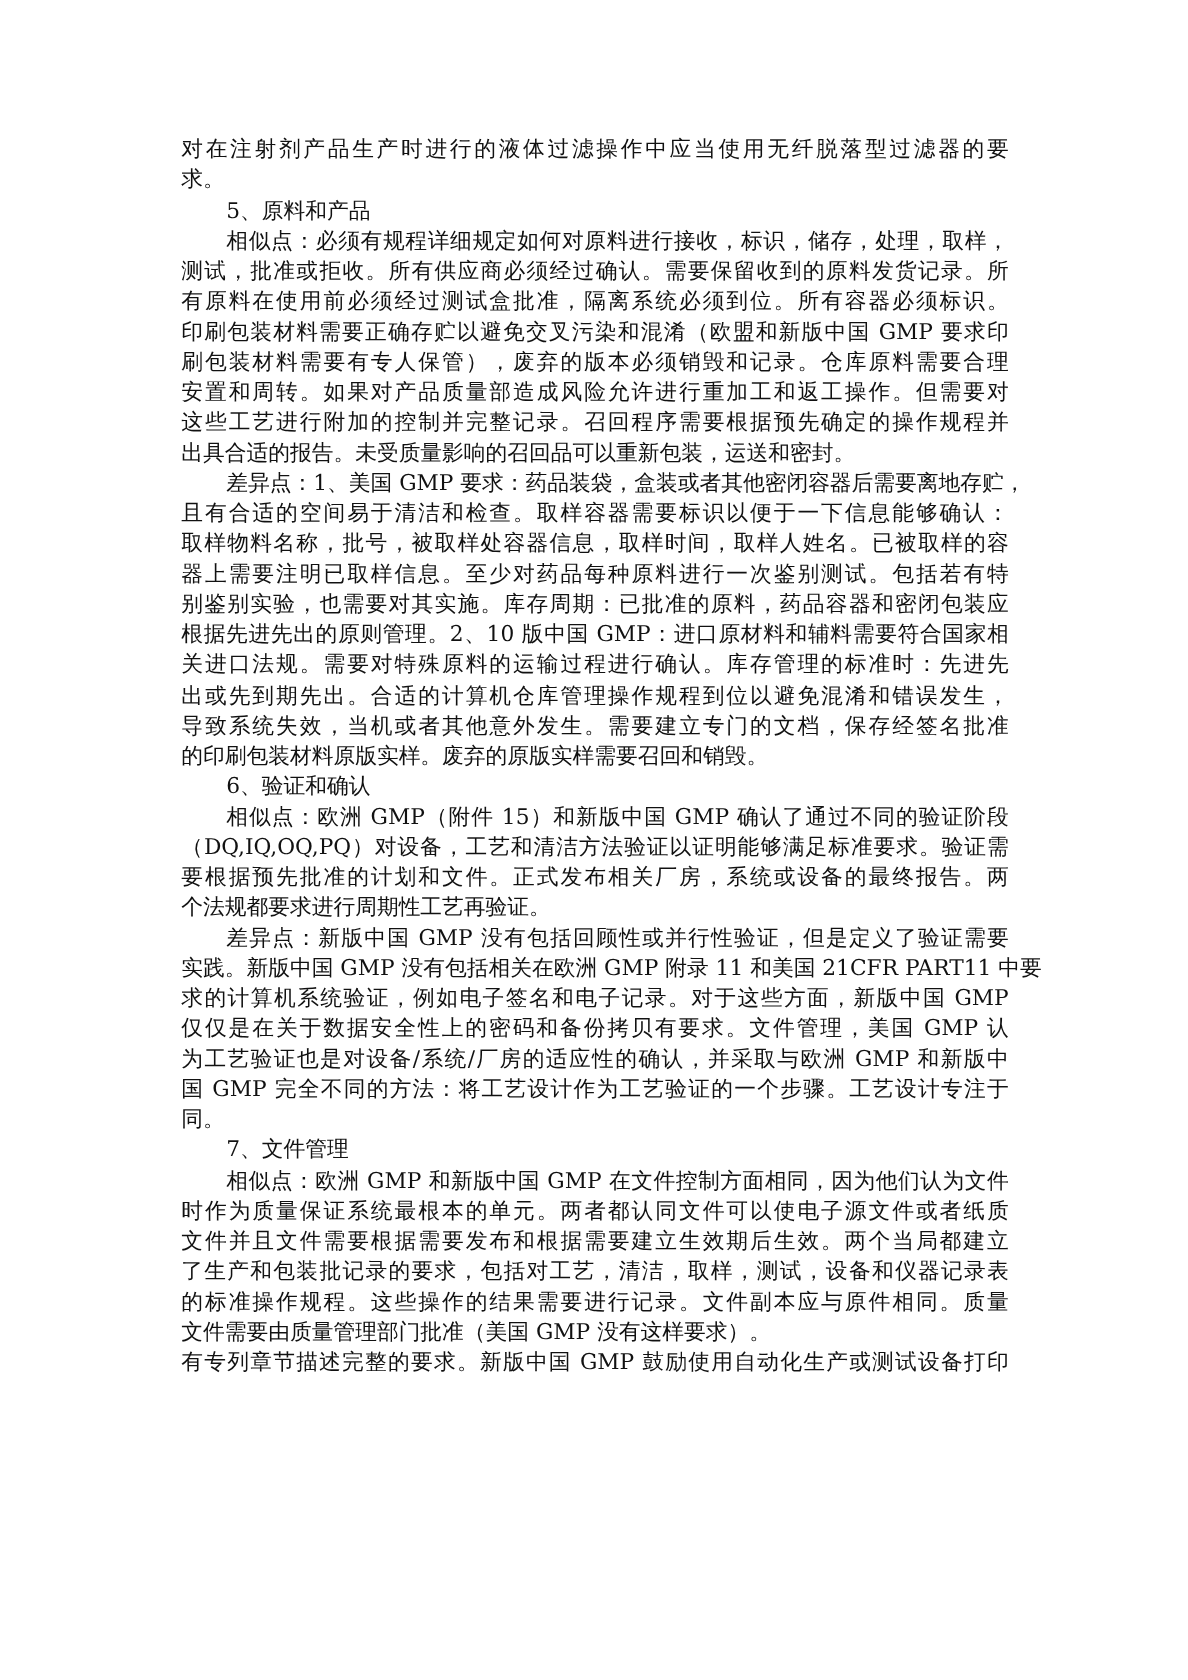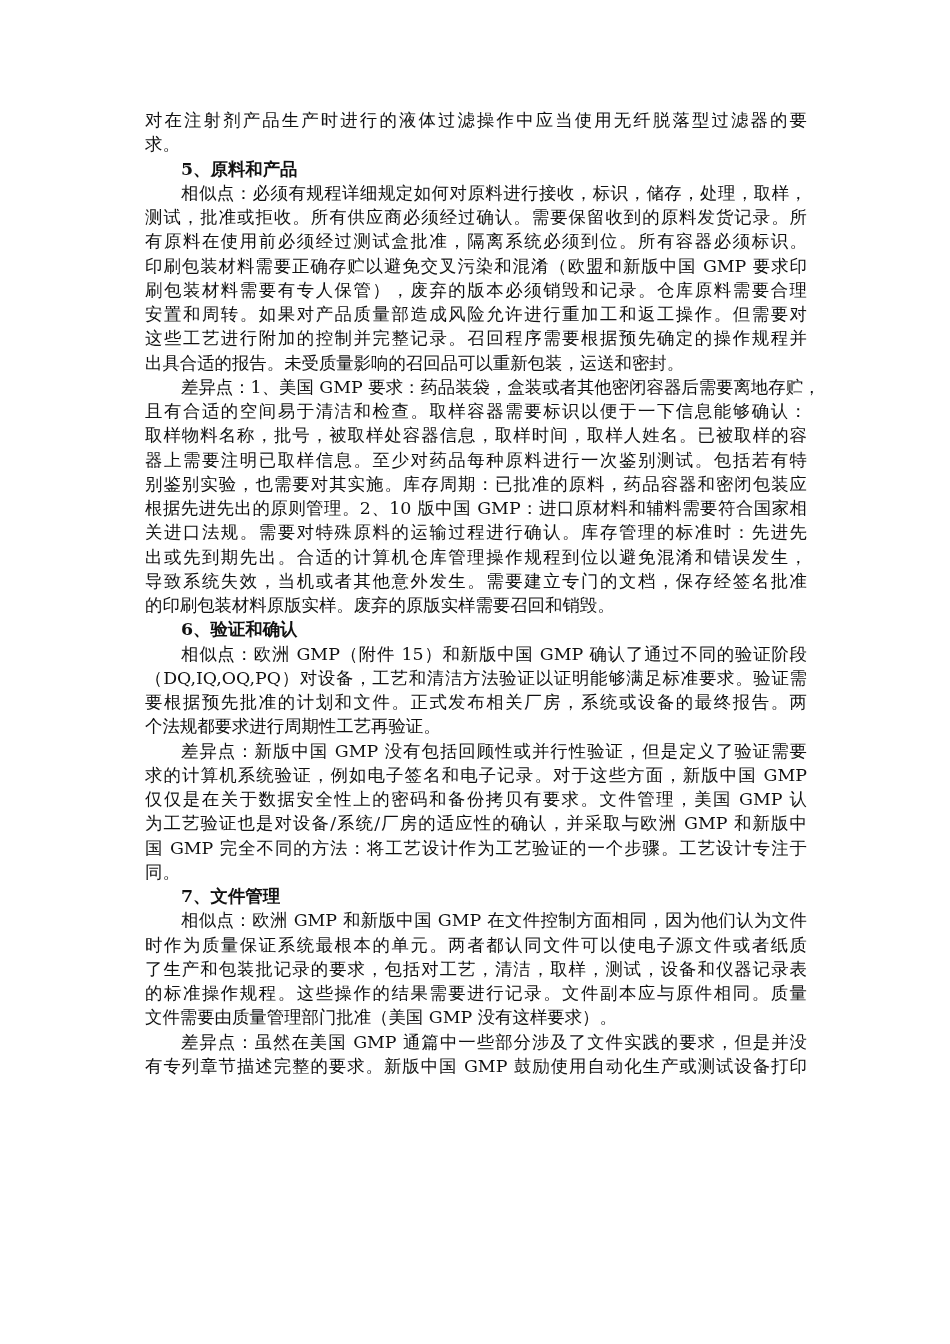--- a/index.html
+++ b/index.html
@@ -33,21 +33,20 @@
     }
     .line.last {
       text-align-last: left;
     }
     .line.indent {
       padding-left: 36px;
     }
     .line.heading {
       text-align-last: left;
       padding-left: 36px;
-      font-weight: bold;
     }
   </style>
 </head>
 <body>
 
 <div class="page">
 
   <div>
     <div>
       <div class="line">对在注射剂产品生产时进行的液体过滤操作中应当使用无纤脱落型过滤器的要</div>
@@ -84,36 +83,37 @@
   <div>
     <div class="line heading">6、验证和确认</div>
     <div>
       <div class="line indent">相似点：欧洲 GMP（附件 15）和新版中国 GMP 确认了通过不同的验证阶段</div>
       <div class="line">（DQ,IQ,OQ,PQ）对设备，工艺和清洁方法验证以证明能够满足标准要求。验证需</div>
       <div class="line">要根据预先批准的计划和文件。正式发布相关厂房，系统或设备的最终报告。两</div>
       <div class="line last">个法规都要求进行周期性工艺再验证。</div>
     </div>
     <div>
       <div class="line indent">差异点：新版中国 GMP 没有包括回顾性或并行性验证，但是定义了验证需要</div>
+      <div class="line">实践。新版中国 GMP 没有包括相关在欧洲 GMP 附录 11 和美国 21CFR PART11 中要</div>
       <div class="line">求的计算机系统验证，例如电子签名和电子记录。对于这些方面，新版中国 GMP</div>
       <div class="line">仅仅是在关于数据安全性上的密码和备份拷贝有要求。文件管理，美国 GMP 认</div>
       <div class="line">为工艺验证也是对设备/系统/厂房的适应性的确认，并采取与欧洲 GMP 和新版中</div>
       <div class="line">国 GMP 完全不同的方法：将工艺设计作为工艺验证的一个步骤。工艺设计专注于</div>
       <div class="line last">同。</div>
     </div>
   </div>
 
   <div>
     <div class="line heading">7、文件管理</div>
     <div>
       <div class="line indent">相似点：欧洲 GMP 和新版中国 GMP 在文件控制方面相同，因为他们认为文件</div>
       <div class="line">时作为质量保证系统最根本的单元。两者都认同文件可以使电子源文件或者纸质</div>
+      <div class="line">文件并且文件需要根据需要发布和根据需要建立生效期后生效。两个当局都建立</div>
       <div class="line">了生产和包装批记录的要求，包括对工艺，清洁，取样，测试，设备和仪器记录表</div>
       <div class="line">的标准操作规程。这些操作的结果需要进行记录。文件副本应与原件相同。质量</div>
       <div class="line last">文件需要由质量管理部门批准（美国 GMP 没有这样要求）。</div>
     </div>
     <div>
-      <div class="line indent">差异点：虽然在美国 GMP 通篇中一些部分涉及了文件实践的要求，但是并没</div>
       <div class="line">有专列章节描述完整的要求。新版中国 GMP 鼓励使用自动化生产或测试设备打印</div>
     </div>
   </div>
 
 </div>
 
 </body></html>

